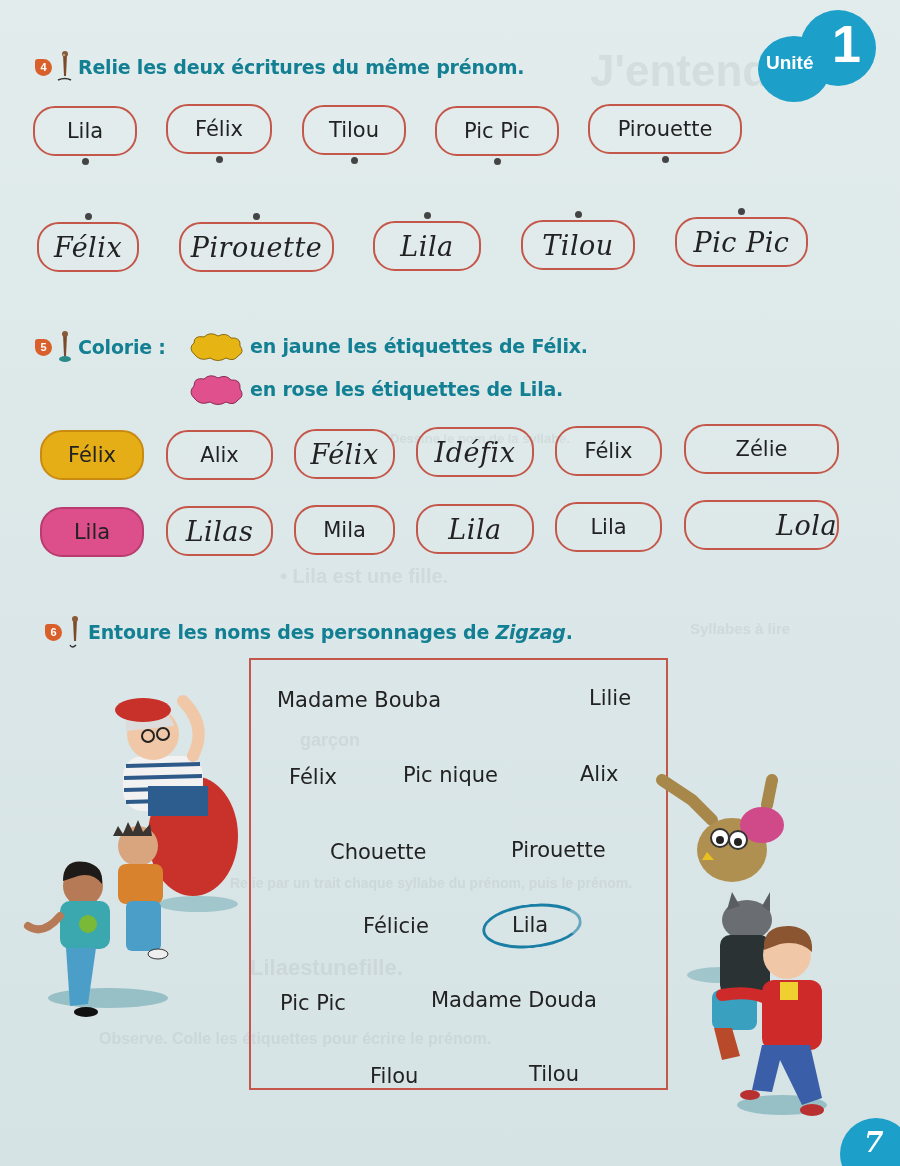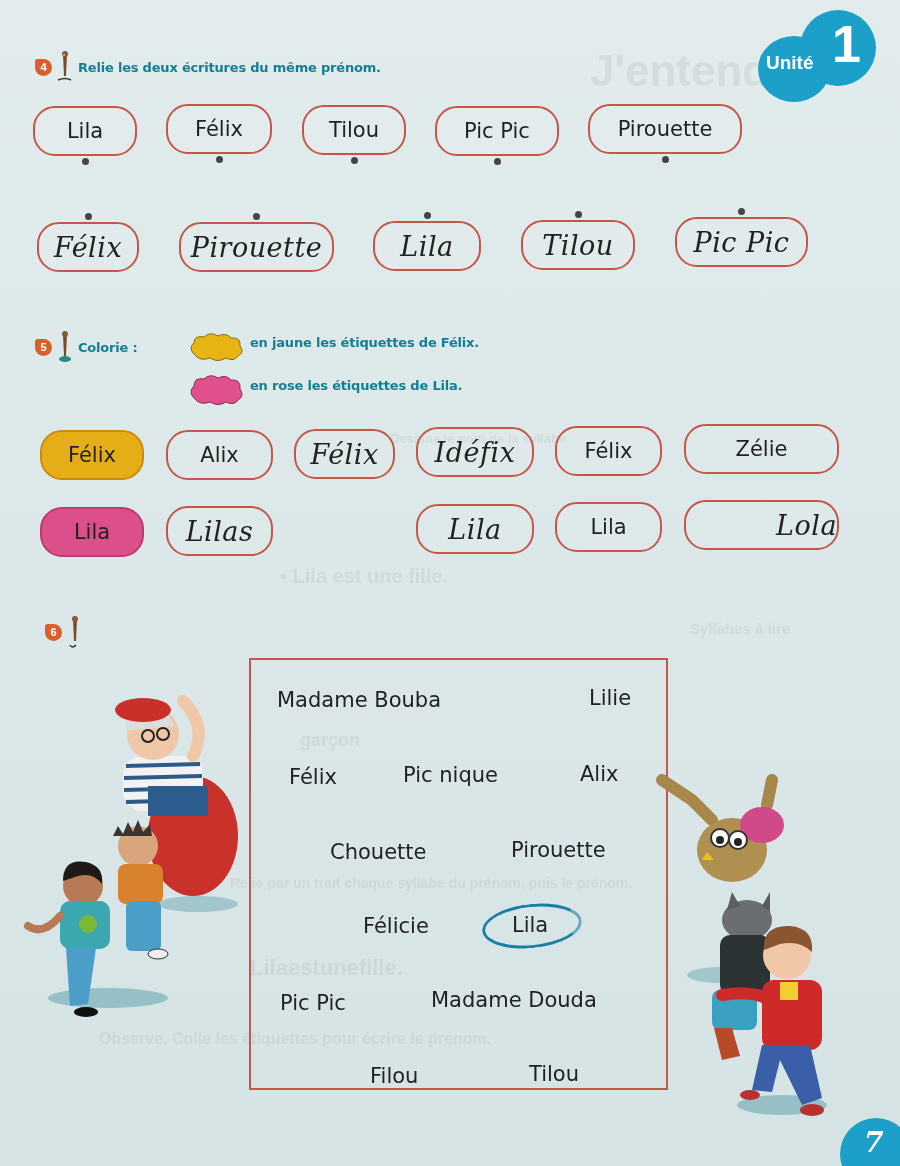--- a/index.html
+++ b/index.html
@@ -31,21 +31,21 @@
   .ex-head { position: absolute; display: flex; align-items: center; gap: 4px; }
   .ex-num {
     width: 17px; height: 17px; background: #d9602a; color: #fff;
     border-radius: 3px 9px 9px 9px; font-size: 11px; font-weight: bold;
     display: flex; align-items: center; justify-content: center;
     font-family: "Liberation Sans", sans-serif;
   }
   .pencil-icon { width: 18px; height: 34px; display: inline-block; }
   .ex-title {
     color: #127f93; font-family: "DejaVu Sans", sans-serif; font-weight: bold;
-    font-size: 13px; letter-spacing: -0.2px;
+    font-size: 19px; letter-spacing: -0.2px;
   }
   .ex-title i { font-style: italic; }
 
   
   .tag {
     position: absolute; height: 50px; border: 2px solid #c4574a;
     border-radius: 22px; display: flex; align-items: center; justify-content: center;
     font-family: "DejaVu Sans", sans-serif; font-size: 21px; color: #222;
     background: rgba(255,255,255,0.08);
   }
@@ -198,37 +198,41 @@
   <div class="tag" style="left:684px;top:424px;width:155px;">
       <span>Zélie</span>
     </div>
 
   <div class="tag pink" style="left:40px;top:507px;width:104px;">
       <span>Lila</span>
     </div>
   <div class="tag cursive" style="left:166px;top:506px;width:107px;">
       <span>Lilas</span>
     </div>
+  <div class="tag" style="left:294px;top:505px;width:101px;">
+      <span>Mila</span>
+    </div>
   <div class="tag cursive" style="left:416px;top:504px;width:118px;">
       <span>Lila</span>
     </div>
   <div class="tag" style="left:555px;top:502px;width:107px;">
       <span>Lila</span>
     </div>
   <div class="tag cursive" style="left:684px;top:500px;width:155px;justify-content:flex-end;">
       <span>Lola</span>
     </div>
 
   <div class="ex-head" style="left:45px;top:615px;">
     <span class="ex-num">6</span>
     <svg class="pencil-icon" viewBox="0 0 18 34">
       <path d="M9 2 L11 4 L10 26 L8 26 L7 4 Z" fill="#7a4a2a"></path>
       <circle cx="9" cy="4" r="3" fill="#8a5a36"></circle>
       <path d="M4 30 Q6 34 10 30" stroke="#333" stroke-width="1.5" fill="none"></path>
     </svg>
+    <span class="ex-title"><span>Entoure les noms des personnages de </span><i>Zigzag</i><span>.</span></span>
   </div>
 
   <div class="names-box"></div>
   <span class="name-item" style="left:277px;top:688px;">Madame Bouba</span>
   <span class="name-item" style="left:589px;top:686px;">Lilie</span>
   <span class="name-item" style="left:289px;top:765px;">Félix</span>
   <span class="name-item" style="left:403px;top:763px;">Pic nique</span>
   <span class="name-item" style="left:580px;top:762px;">Alix</span>
   <span class="name-item" style="left:330px;top:840px;">Chouette</span>
   <span class="name-item" style="left:511px;top:838px;">Pirouette</span>

